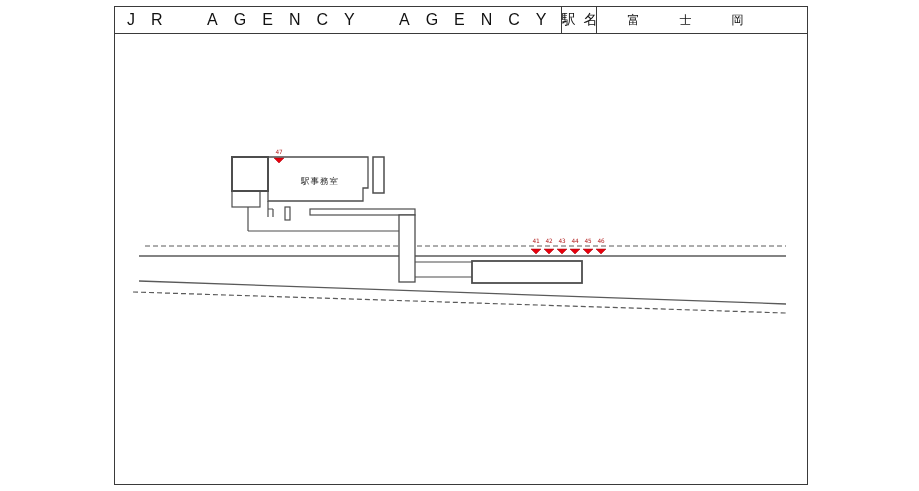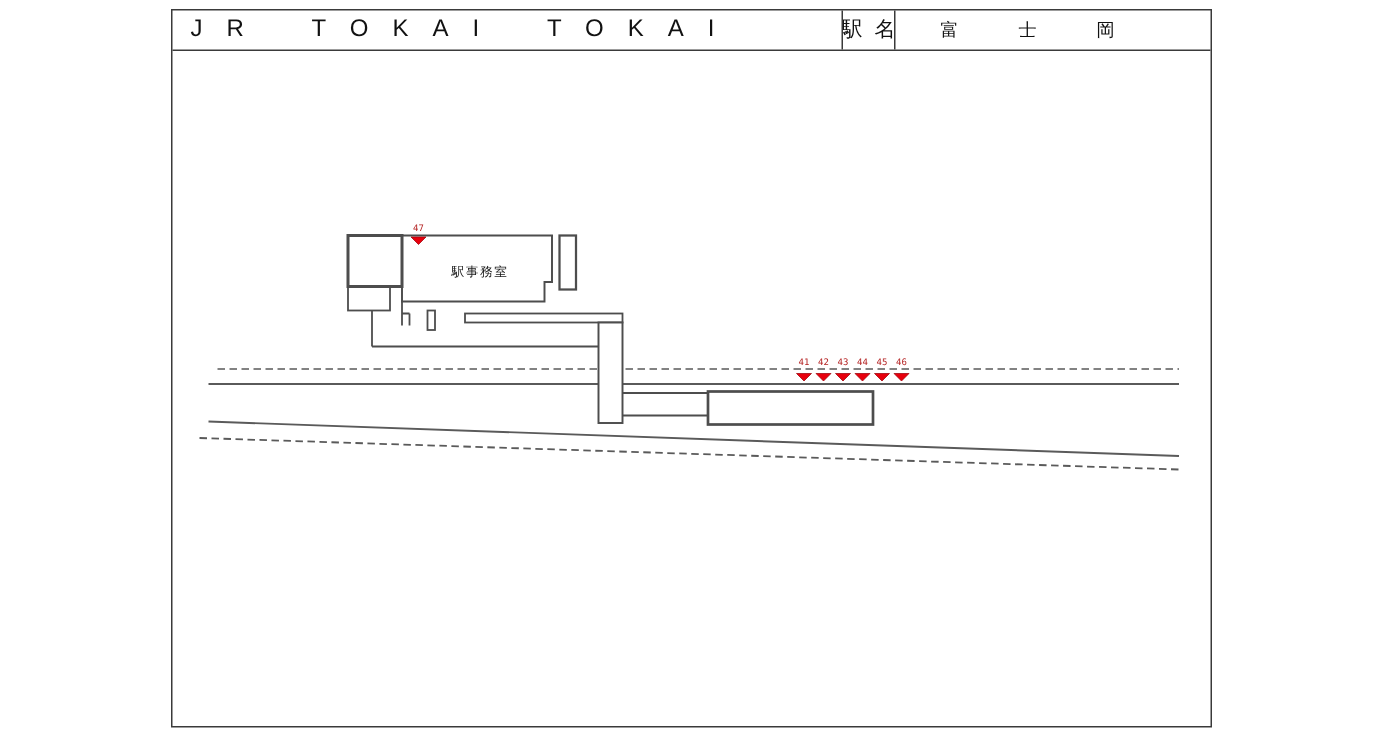--- a/index.html
+++ b/index.html
@@ -23,21 +23,21 @@
   .officelabel{font-family:"Liberation Sans","DejaVu Sans",sans-serif;font-size:8.5px;fill:#1a1a1a;letter-spacing:1px;}
   .marker{fill:#e8000d;stroke:#9e0009;stroke-width:0.5;}
 </style>
 </head>
 <body>
 
 <div class="canvas">
 
   <div class="sheet">
     <div class="header-row">
-      <div class="cell cell-agency">JR TOKAI TOKAI</div>
+      <div class="cell cell-agency">JR AGENCY AGENCY</div>
       <div class="cell cell-ekimei">駅名</div>
       <div class="cell cell-name">富士岡</div>
     </div>
   </div>
 
   <svg class="diagram" width="919" height="491" viewBox="0 0 919 491">
 
     <path class="track" d="M145 246 H786" stroke-width="1" stroke-dasharray="5 3"></path>
     <path class="track" d="M139 256 H786" stroke-width="1.3"></path>
     <path class="track" d="M139 281 L786 304" stroke-width="1.3"></path>

